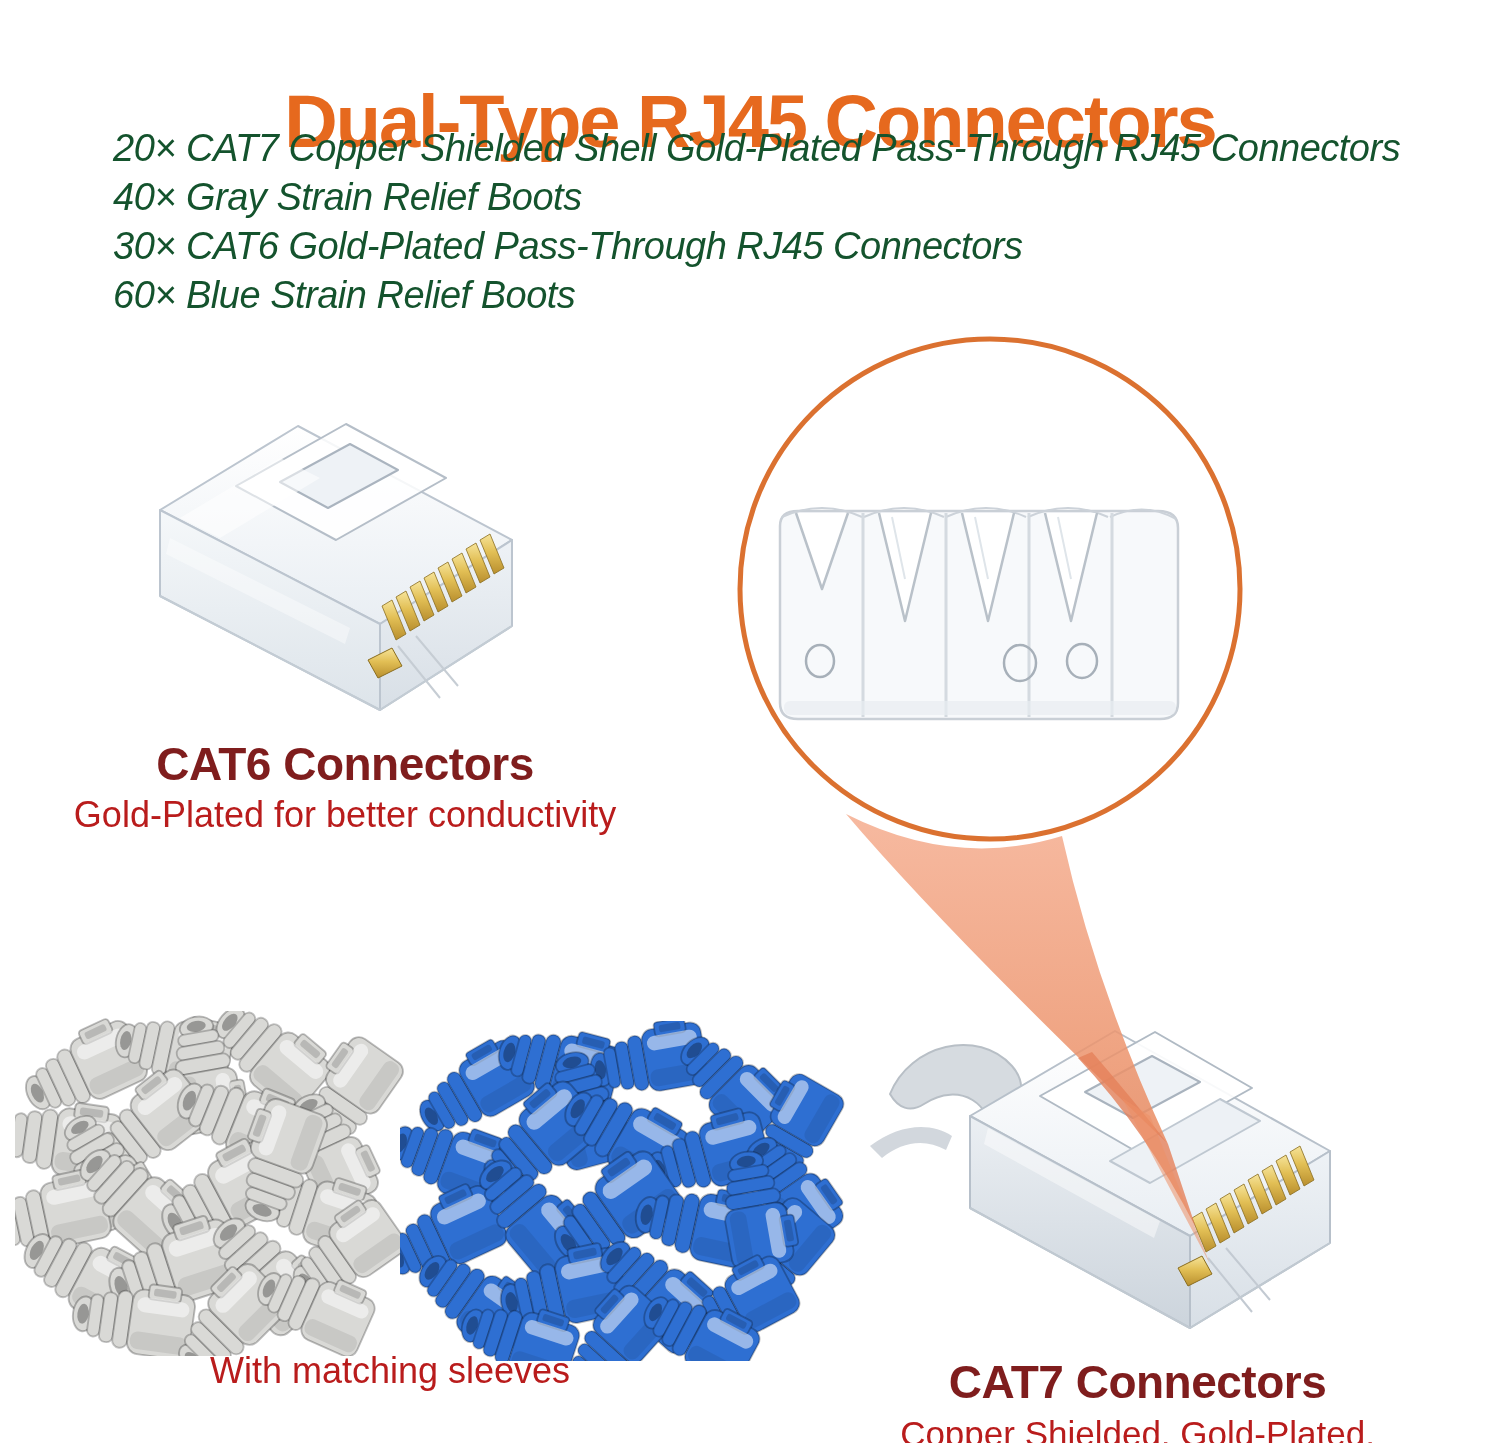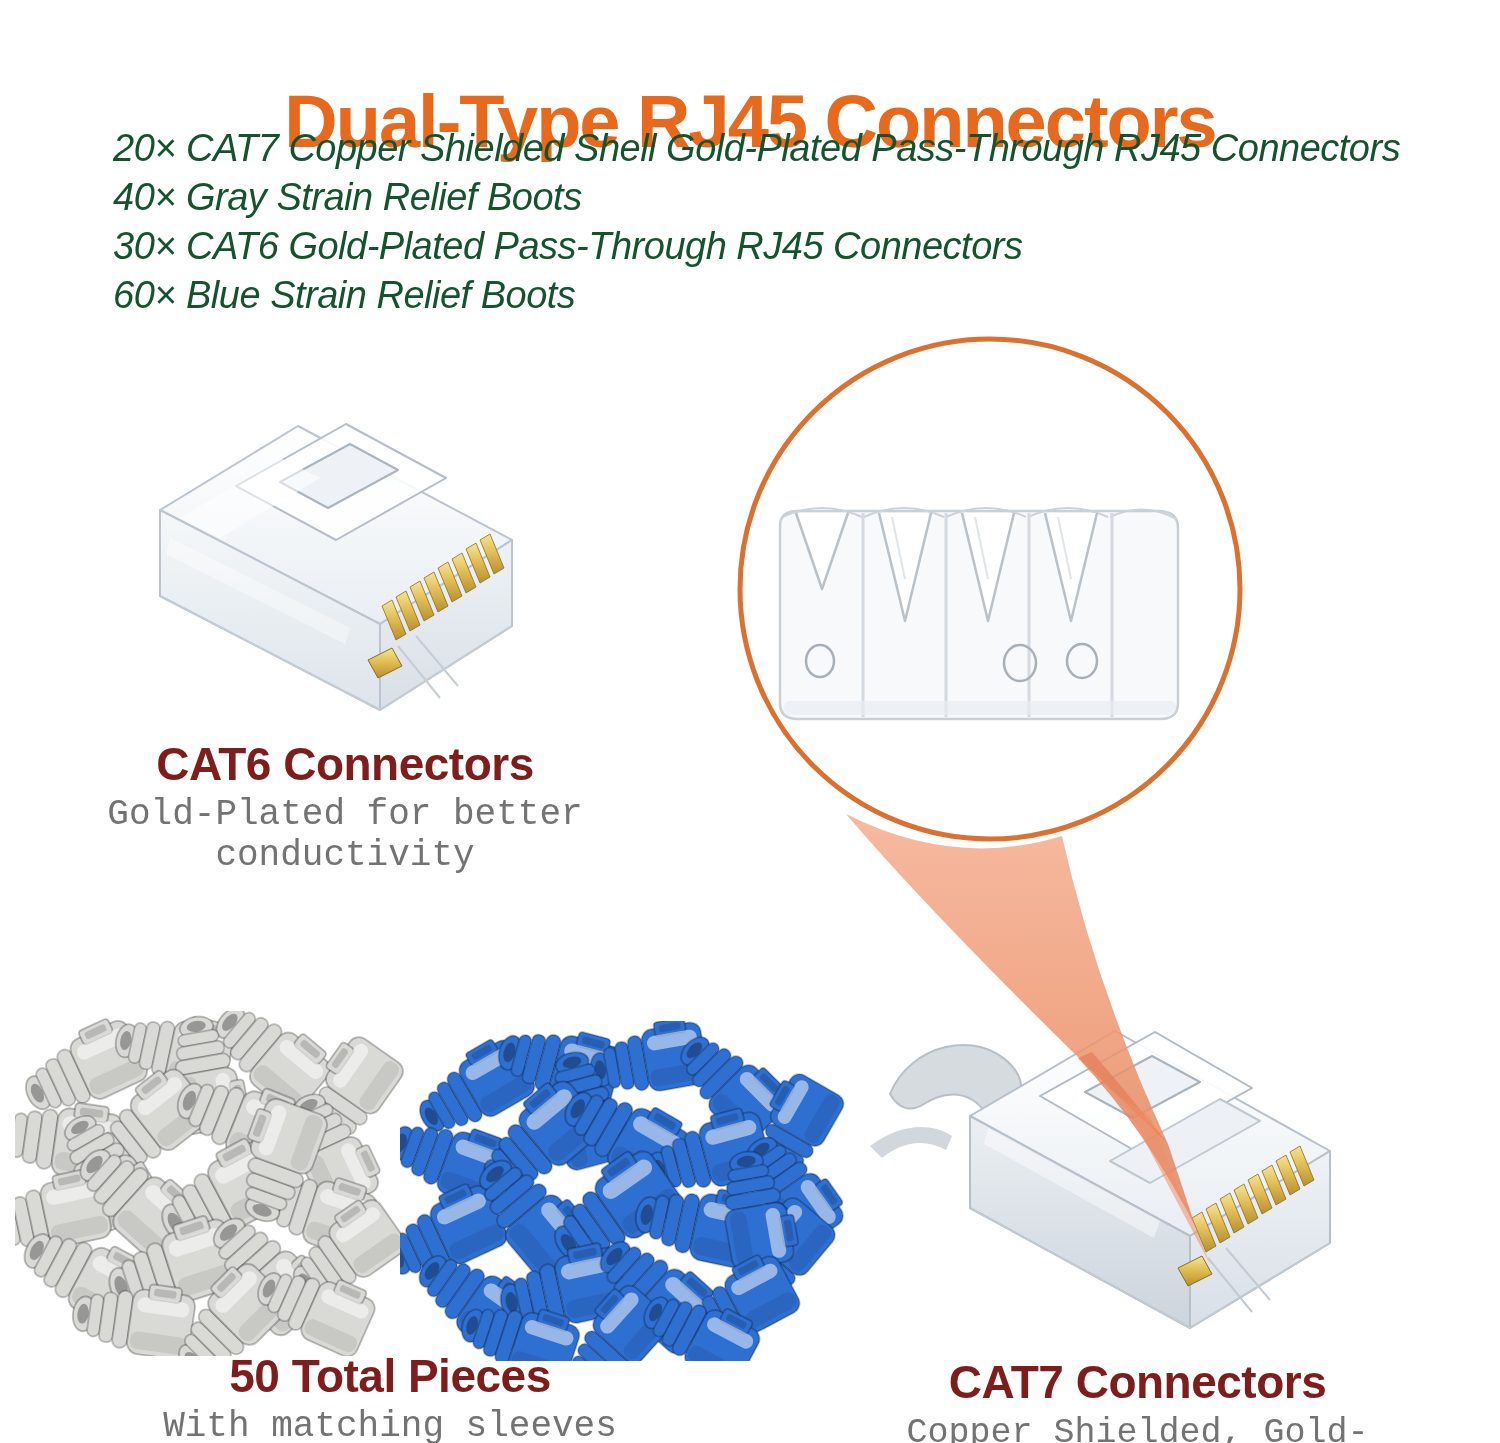--- a/index.html
+++ b/index.html
@@ -8,21 +8,21 @@
   .canvas{position:absolute;inset:0;background:#ffffff;margin-top:36px;}
 
   .page-title{position:absolute;top:-6px;left:0;width:1500px;text-align:center;
     font-size:74px;font-weight:700;letter-spacing:-2px;color:#e6691e;line-height:84px;}
 
   .features{position:absolute;left:113px;top:88px;width:1330px;}
   .feature{font-size:38px;letter-spacing:-0.5px;line-height:49px;color:#14532d;font-style:italic;}
 
   .callout{position:absolute;text-align:center;}
   .callout h2{margin:0;font-size:46px;font-weight:700;color:#7f1d1d;line-height:56px;letter-spacing:-0.5px;}
-  .callout p{margin:2px 0 0 0;font-size:34px;line-height:41px;color:#737373;white-space:pre-line;font-family:Liberation Mono, monospace;}
+  .callout p{margin:2px 0 0 0;font-size:34px;line-height:41px;color:#b91c1c;white-space:pre-line;}
 
   .co-cat6{left:25px;top:700px;width:640px;}
   .co-cat6 p{font-size:36px;}
   .co-wire{left:1022px;top:776px;width:478px;}
   .co-wire p{font-size:34px;line-height:40px;}
   .co-pieces{left:90px;top:1312px;width:600px;}
   .co-pieces p{font-size:36px;}
   .co-cat7{left:855px;top:1318px;width:565px;}
   .co-cat7 p{font-size:35px;line-height:43px;}
 
@@ -166,21 +166,20 @@
     <use href="#boot" transform="translate(75,280) rotate(35) scale(1.25)"></use>
     <use href="#boot" transform="translate(165,270) rotate(-12) scale(1.3)"></use>
     <use href="#boot" transform="translate(255,272) rotate(42) scale(1.3)"></use>
     <use href="#boot" transform="translate(340,285) rotate(-28) scale(1.2)"></use>
     <use href="#boot" transform="translate(120,320) rotate(18) scale(1.2)"></use>
     <use href="#boot" transform="translate(215,322) rotate(-48) scale(1.2)"></use>
     <use href="#boot" transform="translate(300,315) rotate(28) scale(1.2)"></use>
   </svg>
 
   <div class="callout co-pieces">
-    <h2>50 Total Pieces</h2>
     <p>With matching sleeves</p>
   </div>
 
   <svg class="art art-cat7" viewBox="0 0 510 350">
     <g stroke-linejoin="round">
       <path d="M30,98 C50,48 118,32 152,70 C166,86 163,104 150,116 L128,142 C136,110 100,84 64,108 C50,117 38,112 30,98 Z" fill="#d6dbe0" stroke="#b8bfc6" stroke-width="2"></path>
       <path d="M10,150 C40,128 70,126 92,140 L86,154 C64,142 42,146 22,162 Z" fill="#cdd3d9" opacity=".9"></path>
       <path d="M110,120 L255,35 L470,155 L330,240 Z" fill="url(#gTop)" stroke="#b7c0ca" stroke-width="2"></path>
       <path d="M110,120 L330,240 L330,332 L110,212 Z" fill="url(#gLeftM)" stroke="#b7c0ca" stroke-width="2"></path>
       <path d="M330,240 L470,155 L470,247 L330,332 Z" fill="url(#gRight)" stroke="#b7c0ca" stroke-width="2"></path>

